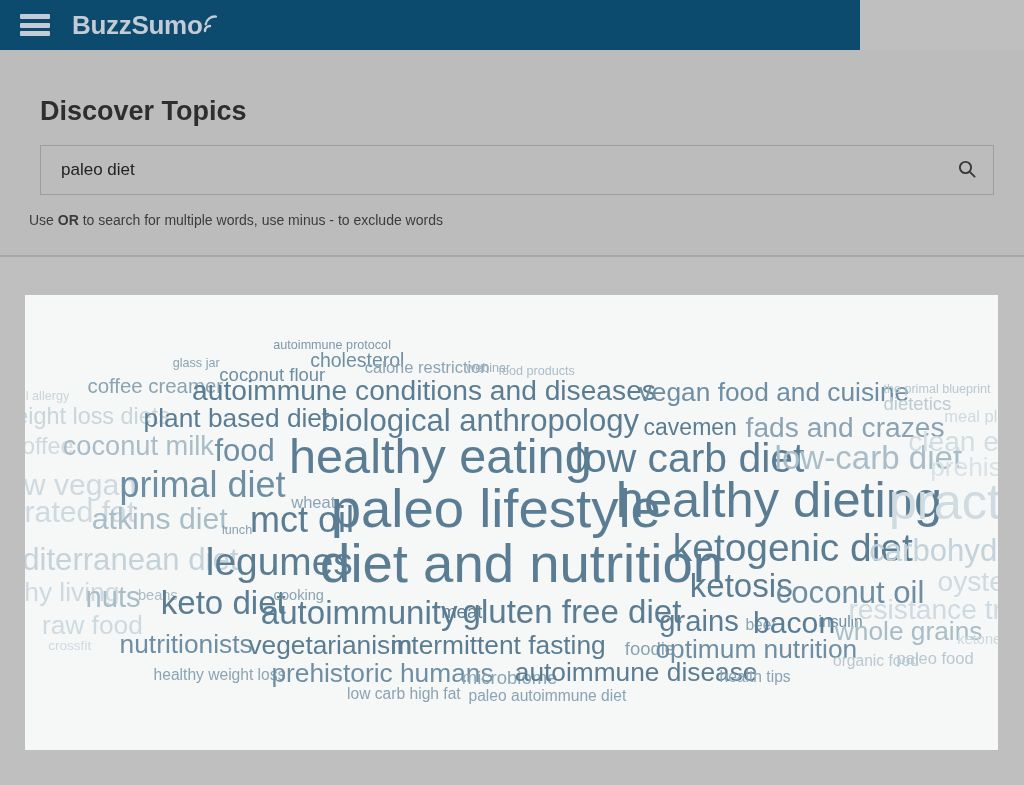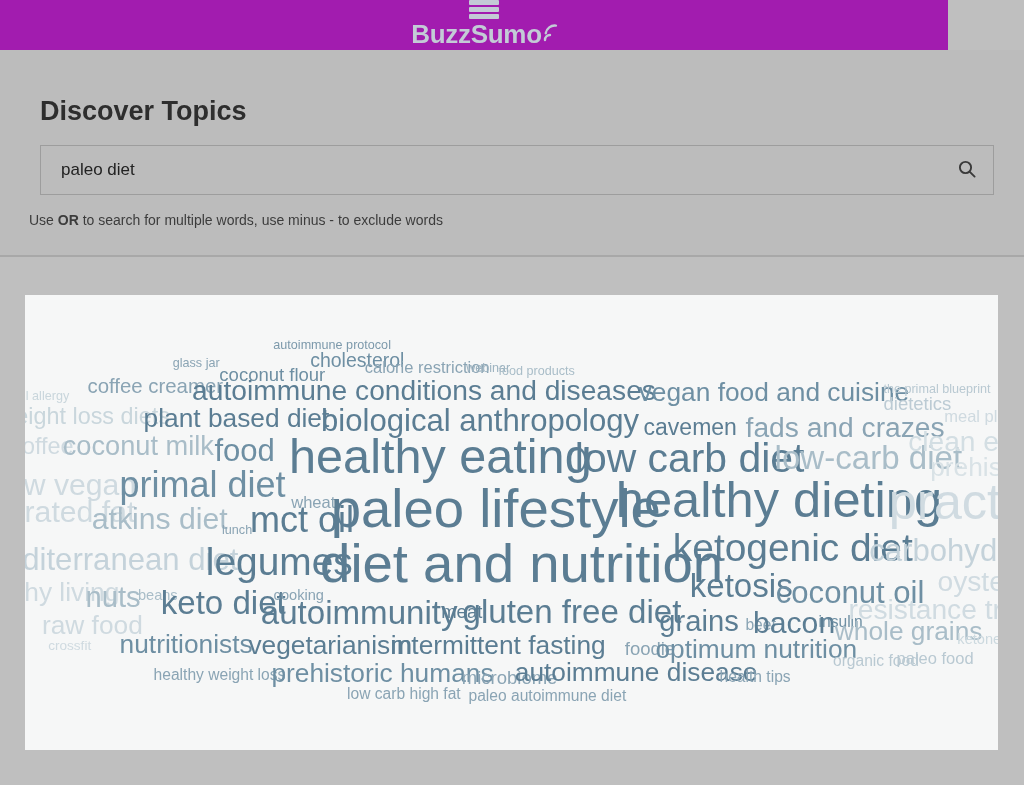--- a/index.html
+++ b/index.html
@@ -12,25 +12,24 @@
     background: #bfbfbf;
     font-family: "Liberation Sans", sans-serif;
     overflow: hidden;
     position: relative;
   }
 
   
   #topbar {
     position: absolute;
     left: 0; top: 0;
-    width: 948px; height: 50px;
-    background: #a21caf;
+    width: 860px; height: 50px;
+    background: #0c4a6e;
     display: flex;
     align-items: center;
-    flex-direction: column;
   }
   #hamburger {
     margin-left: 20px;
     width: 30px;
     height: 22px;
     display: flex;
     flex-direction: column;
     justify-content: space-between;
     cursor: pointer;
   }

